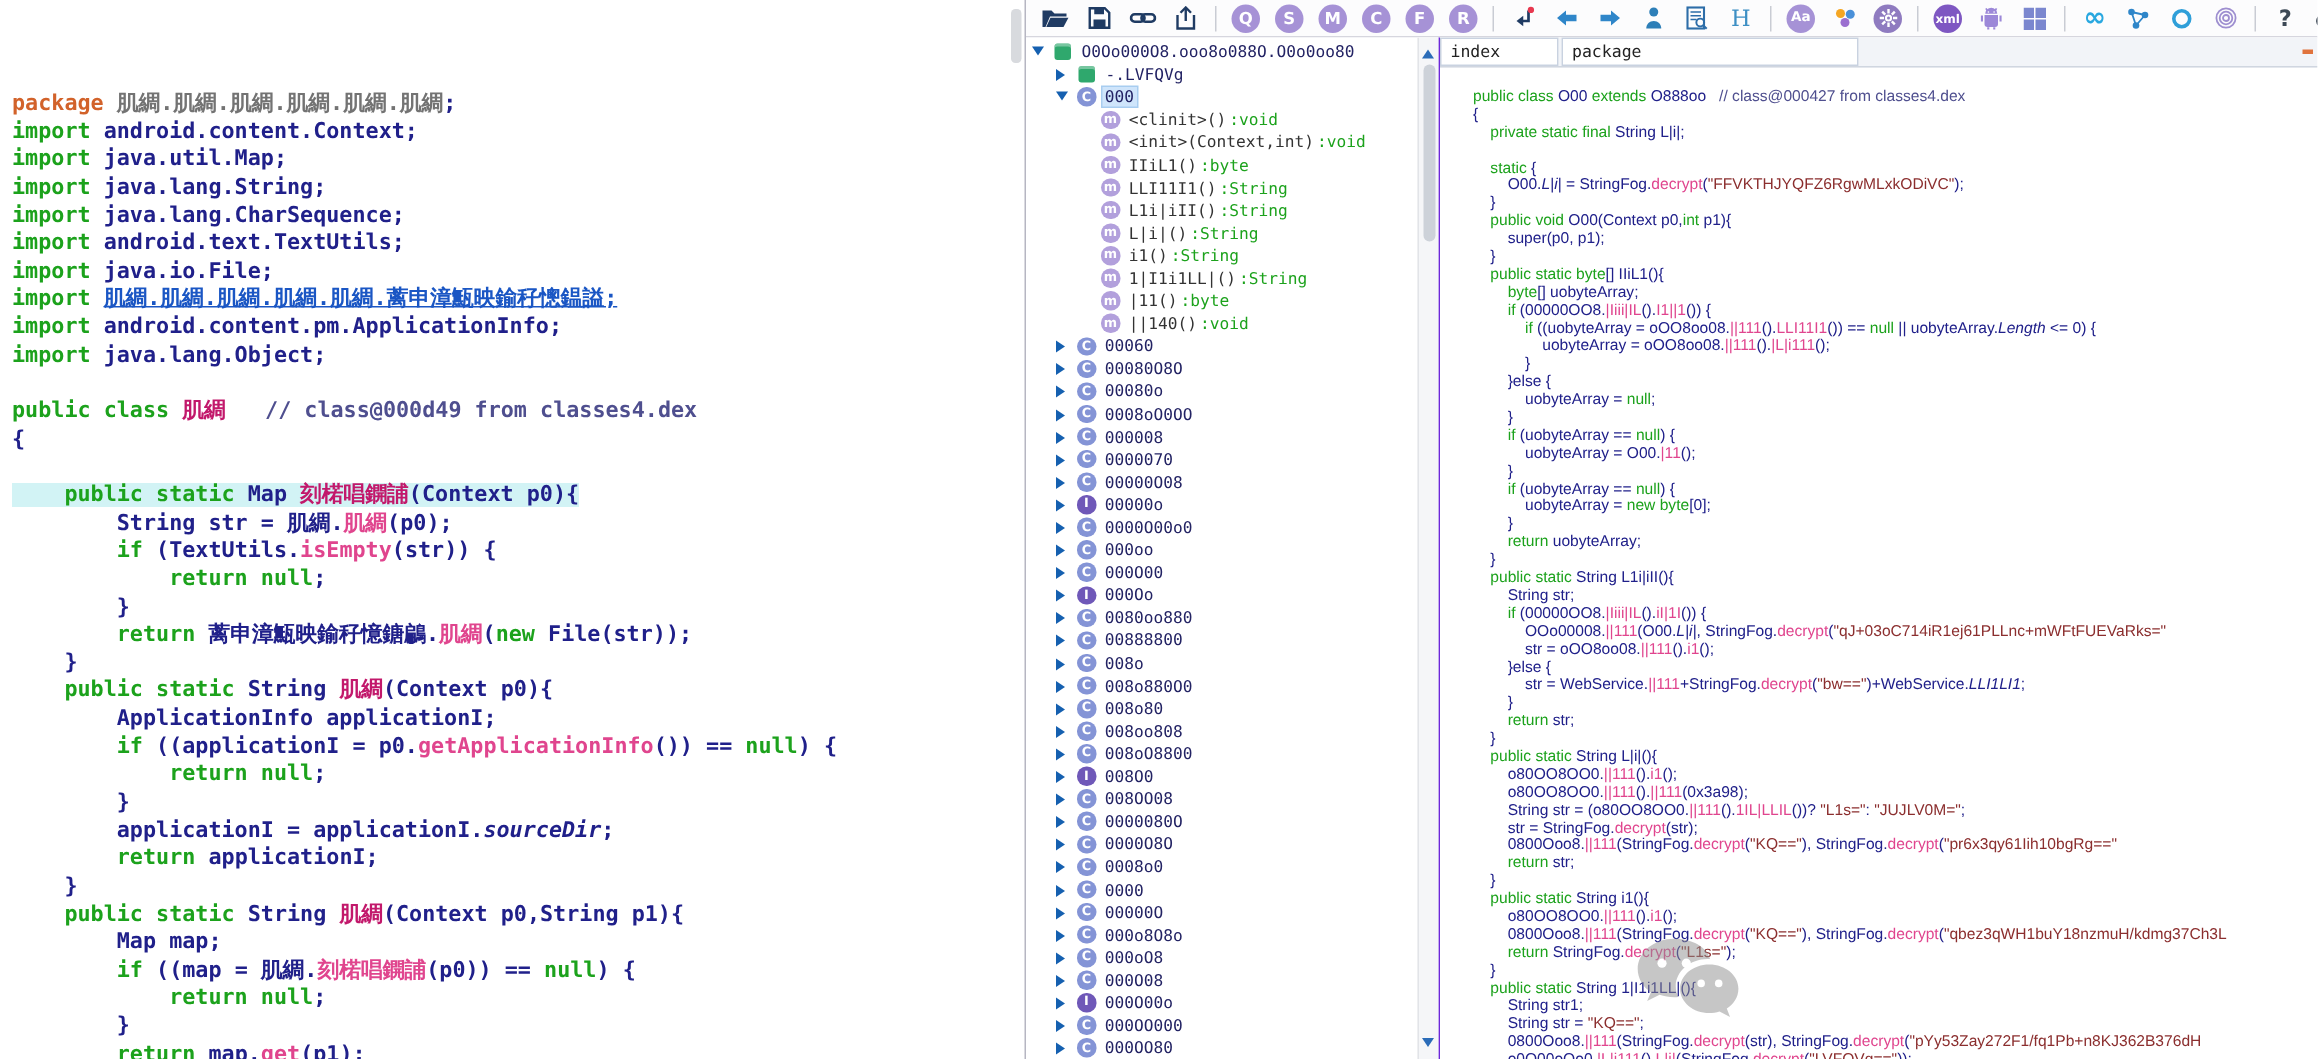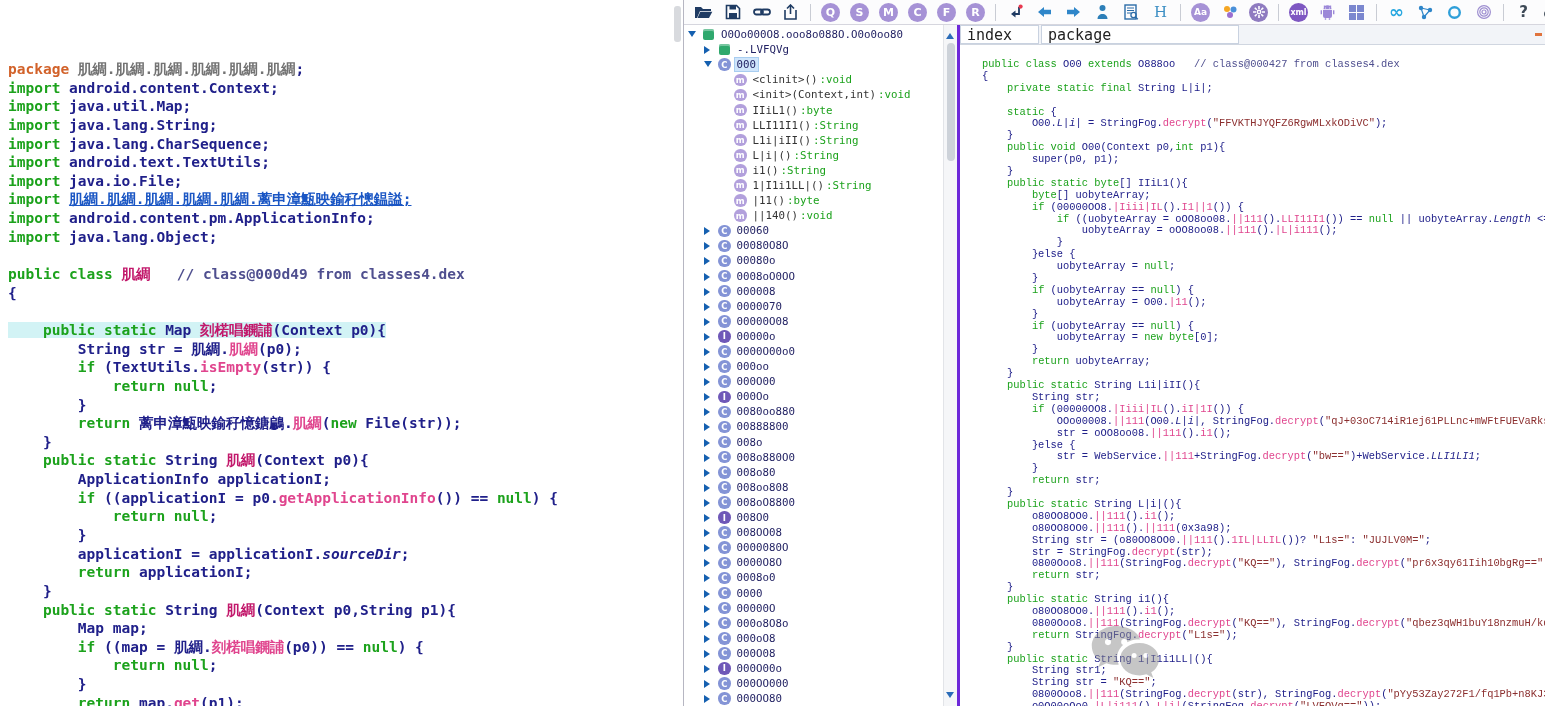--- a/index.html
+++ b/index.html
@@ -35,21 +35,21 @@
     display:flex;align-items:center;justify-content:center;font-family:"DejaVu Sans",sans-serif;}
   .circle.small{font-size:9px;}
   .circle.dark{background:#7e57c2;font-size:8px;}
   .circle.gear{background:#8f7bc0;}
   .hglyph{color:#3d8fc4;font-size:15px;font-family:"DejaVu Serif",serif;}
   .infglyph{color:#29a8e0;font-size:18px;font-weight:700;line-height:1;}
   .qglyph{color:#3d4956;font-size:15px;font-weight:700;}
 
   
   #workspace{flex:1;display:flex;min-height:0;}
-  #tree-panel{width:276px;box-sizing:border-box;border-right:3px solid #6d28d9;background:#fff;position:relative;overflow:hidden;flex-shrink:0;text-decoration:underline;}
+  #tree-panel{width:276px;box-sizing:border-box;border-right:1px solid #6d28d9;background:#fff;position:relative;overflow:hidden;flex-shrink:0;text-decoration:underline;}
   #tree-list{position:absolute;left:0;top:2px;right:13px;bottom:0;overflow:hidden;}
   .trow{display:flex;align-items:center;height:15.1px;font-size:10.8px;font-family:"DejaVu Sans Mono",monospace;white-space:pre;cursor:pointer;}
   .ar{display:inline-block;width:13px;flex-shrink:0;}
   .ar-d::before{content:"";display:inline-block;border:4px solid transparent;border-top:6px solid #1560b0;position:relative;top:3px;}
   .ar-r::before{content:"";display:inline-block;border:4px solid transparent;border-left:6.5px solid #1560b0;position:relative;top:1px;}
   .tico{flex-shrink:0;}
   .cir{width:12.5px;height:12.5px;border-radius:50%;color:#fff;font-size:8.5px;font-weight:700;display:inline-flex;
     align-items:center;justify-content:center;margin:0 4px 0 1px;font-family:"DejaVu Sans",sans-serif;}
   .ic-c{background:#8494d6;}
   .ic-i{background:#6f58b8;}
@@ -61,25 +61,25 @@
   .sel{background:#cfe5fb;box-shadow:0 0 0 1px #a8cdf0;}
   #tree-sb{position:absolute;right:0;top:0;bottom:0;width:13px;background:#f5f6f8;border-left:1px solid #e2e4e8;}
   .sb-up{position:absolute;top:4px;left:2px;width:0;height:0;border:4.5px solid transparent;border-bottom:6.5px solid #2b6cb8;}
   .sb-down{position:absolute;bottom:4px;left:2px;width:0;height:0;border:4.5px solid transparent;border-top:6.5px solid #2b6cb8;}
   .sb-thumb{position:absolute;top:18px;left:2.5px;width:8px;height:118px;background:#cdd2d9;border-radius:4px;}
 
   
   #code-panel{flex:1;display:flex;flex-direction:column;min-width:0;position:relative;background:#fff;}
   #code-header{height:19px;display:flex;align-items:stretch;background:#f2f4f8;border-bottom:1px solid #d0d6e0;gap:2px;flex-shrink:0;}
   .hcell{background:#fff;border:1px solid #c9d2e0;box-sizing:border-box;font-family:"DejaVu Sans Mono",monospace;
-    font-size:15px;color:#222;display:flex;align-items:center;padding-left:6px;}
+    font-size:11px;color:#222;display:flex;align-items:center;padding-left:6px;}
   .hcell.c-index{width:79px;}
   .hcell.c-package{width:198px;}
   .hcell.c-declare{flex:1;color:#d23369;}
-  #right-editor{flex:1;font-family:Liberation Mono, monospace;font-size:10.4px;line-height:11.9px;
+  #right-editor{flex:1;font-family:Liberation Sans, sans-serif;font-size:10.4px;line-height:11.9px;
     padding:14px 0 0 22px;white-space:pre;overflow:hidden;}
   #right-editor .cl{height:11.9px;}
   #annotation-marker{position:absolute;top:8px;right:3px;width:7px;height:3px;background:#e0733d;}
 
   
   #watermark{position:absolute;left:130px;top:598px;display:flex;align-items:center;gap:16px;opacity:.5;pointer-events:none;}
   #watermark .wm-text{color:#8f8f8f;font-size:46px;letter-spacing:2px;font-family:"DejaVu Sans",sans-serif;}
 </style>
 </head>
 <body>

